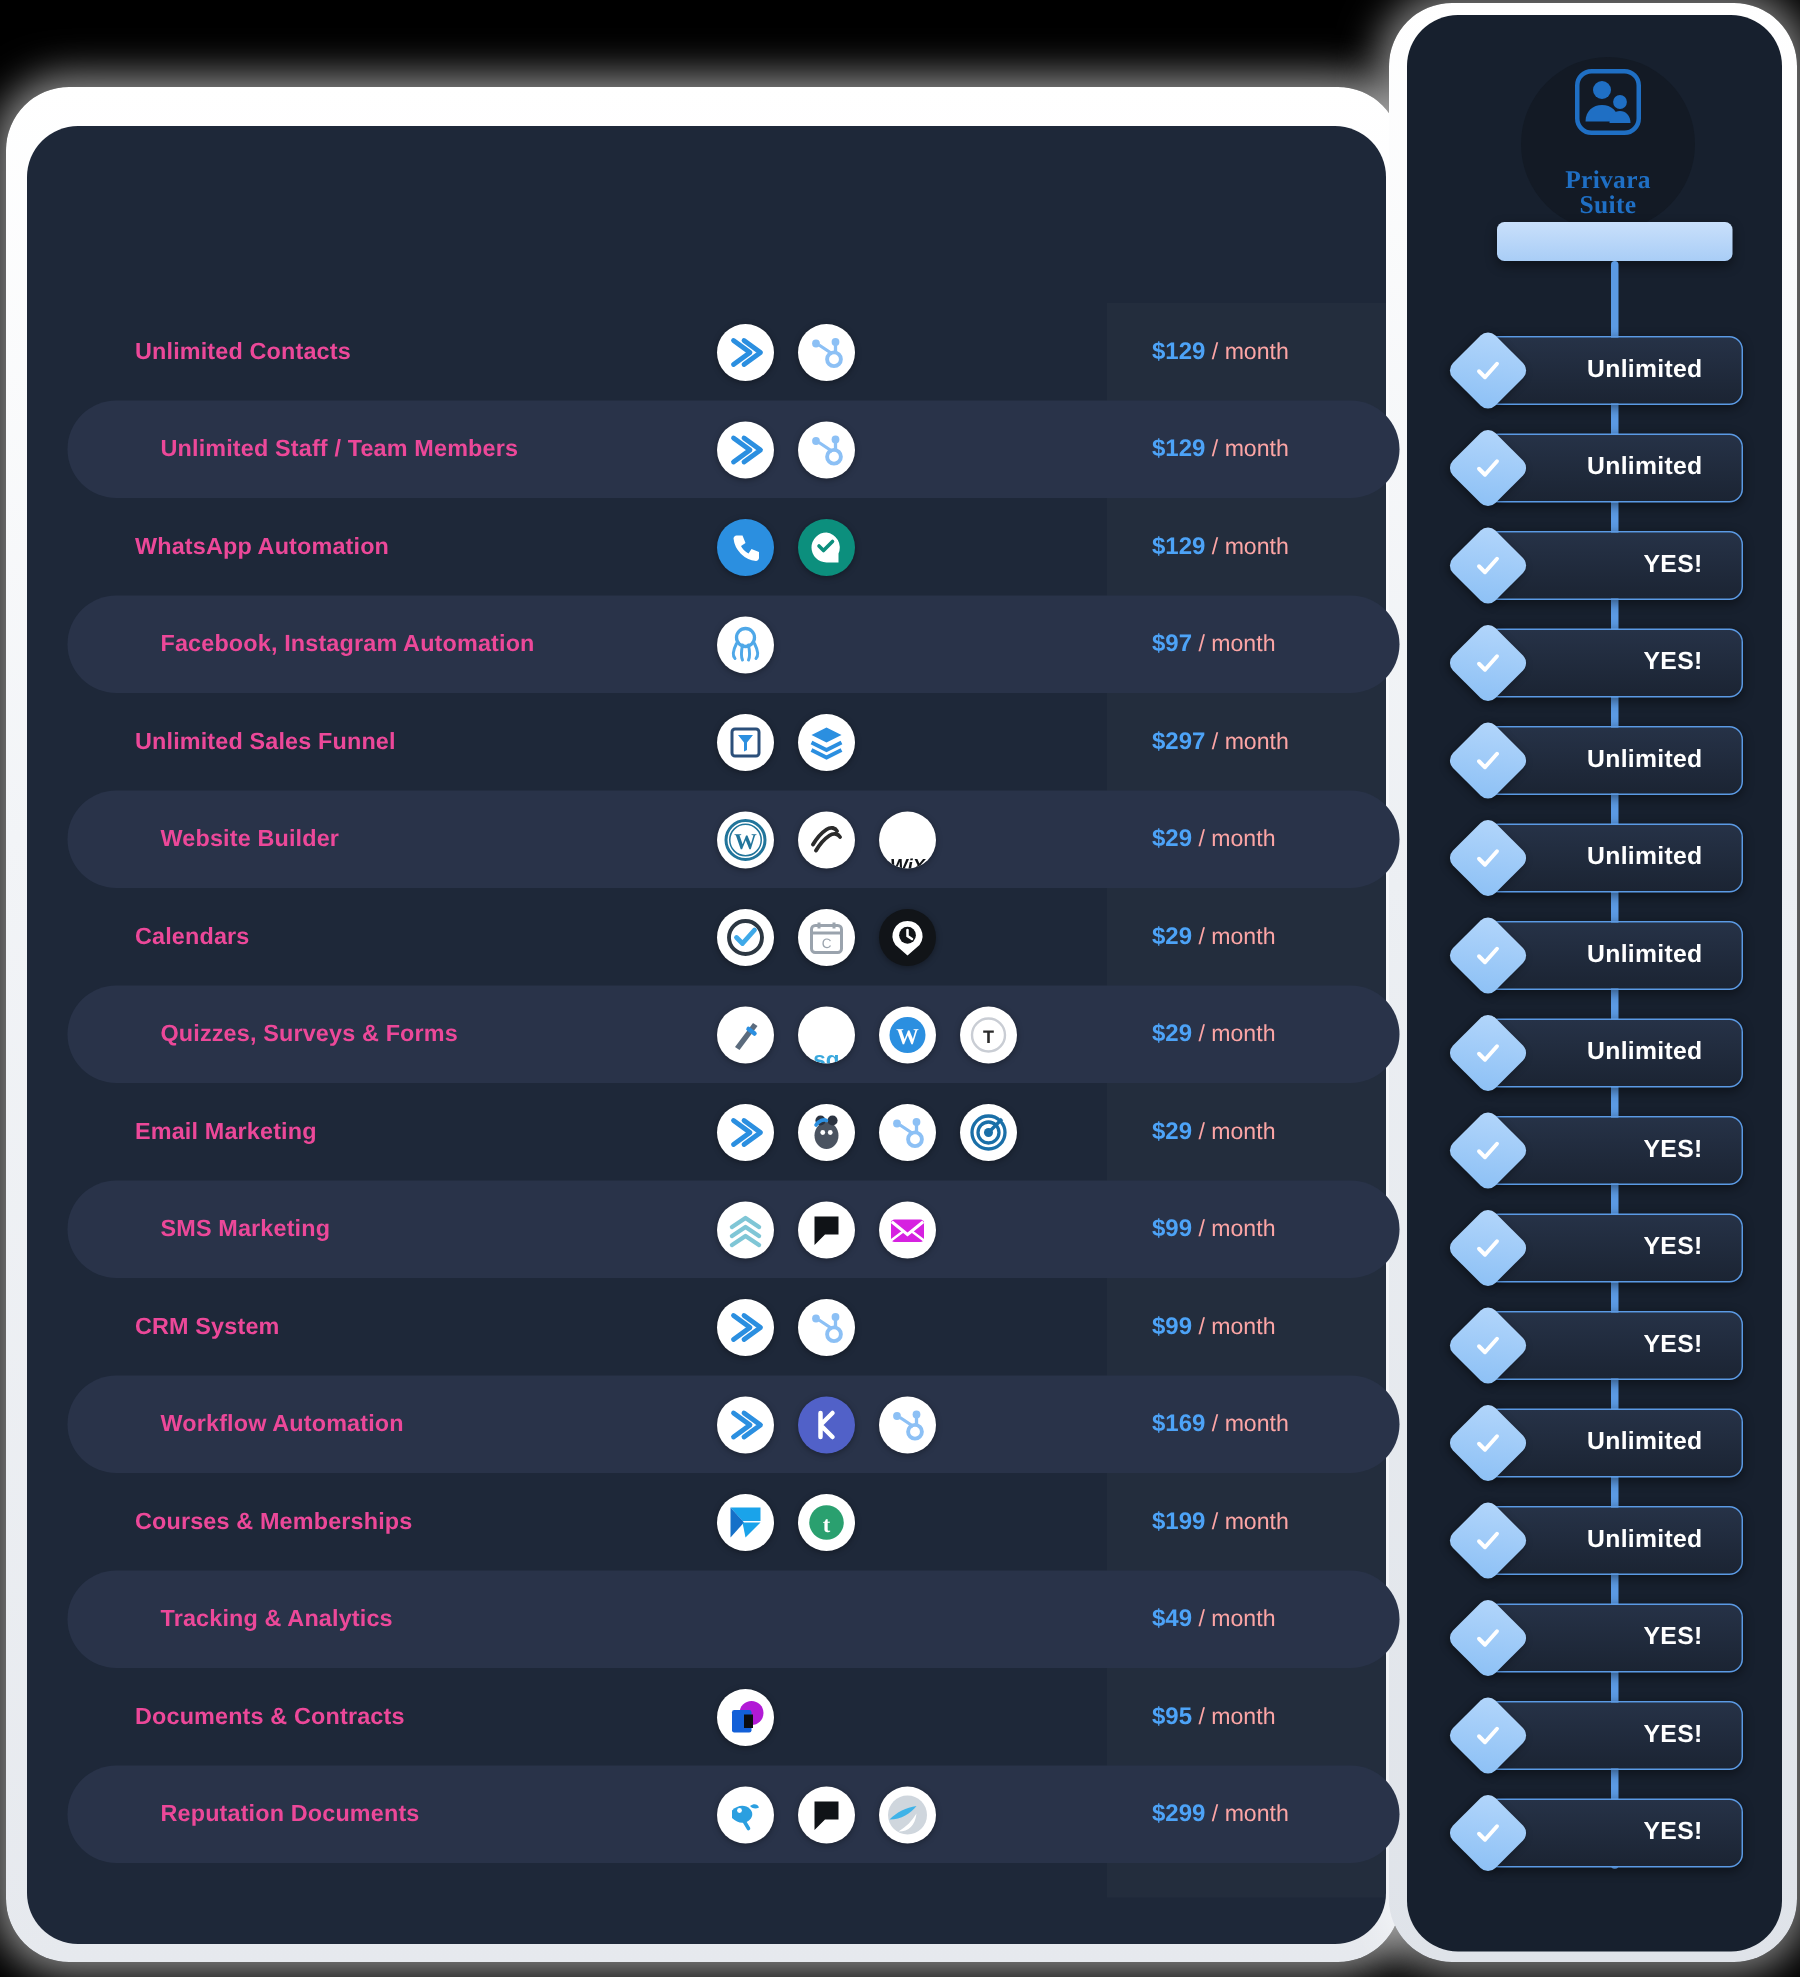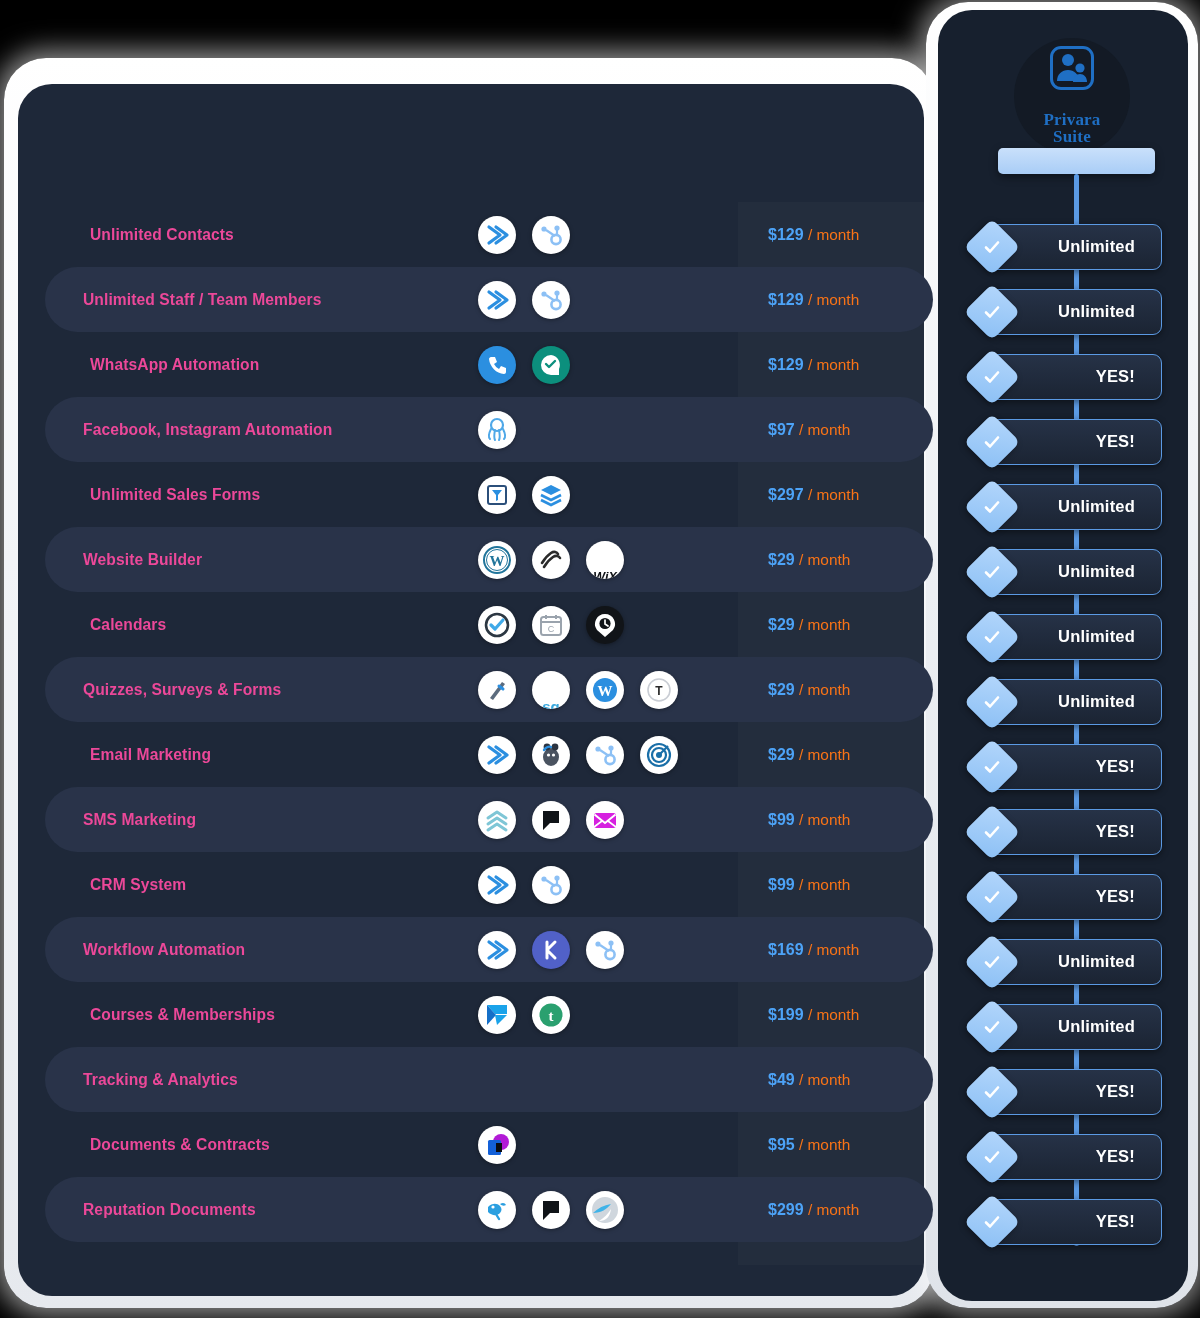--- a/index.html
+++ b/index.html
@@ -121,21 +121,21 @@
 
   .cell-feature {
     position: absolute;
     left: 72px;
     font-size: 15.6px;
     font-weight: bold;
     color: #ec4899;
     letter-spacing: 0.1px;
     white-space: nowrap;
   }
-  .row.alt .cell-feature { left: 38px; }
+  .row.alt .cell-feature { left: 62px; }
 
   .cell-tools {
     position: absolute;
     left: 460px;
     display: flex;
     align-items: center;
     gap: 16px;
   }
   .row.alt .cell-tools { left: 433px; }
 
@@ -145,21 +145,21 @@
     font-size: 15.4px;
     color: #e3e9f1;
     white-space: nowrap;
   }
   .row.alt .cell-price { left: 723px; }
   .cell-price .amt {
     color: #4da3f7;
     font-weight: bold;
     font-size: 16px;
   }
-  .cell-price .per { color: #f97316; }
+  .cell-price .per { color: #fca5a5; }
 
   
   .price-shade {
     position: absolute;
     left: 720px;
     top: 118px;
     width: 186px;
     height: 1063px;
     background: rgba(255,255,255,0.022);
     pointer-events: none;
@@ -385,21 +385,21 @@
             <div class="tool">
               <svg width="28" height="28" viewBox="0 0 28 28">
                 <circle cx="14" cy="9" r="6" fill="none" stroke="#4fa8e8" stroke-width="2.2"></circle>
                 <path d="M8 13c-2 4-3 8-1 10M20 13c2 4 3 8 1 10M12 14c-1 5-1 8 0 10M16 14c1 5 1 8 0 10" stroke="#4fa8e8" stroke-width="2" fill="none" stroke-linecap="round"></path>
               </svg>
             </div>
           </div>
           <div class="cell-price"><span class="amt">$97</span> <span class="per">/ month</span></div>
         </div>
         <div class="row">
-          <div class="cell-feature">Unlimited Sales Forms</div>
+          <div class="cell-feature">Unlimited Sales Funnel</div>
           <div class="cell-tools">
             <div class="tool">
               <svg width="24" height="24" viewBox="0 0 24 24">
                 <rect x="3" y="3" width="18" height="18" rx="2" fill="none" stroke="#2b4f7a" stroke-width="2"></rect>
                 <path d="M7 7h10l-4 5v5l-2 1v-6z" fill="#2b8fe0"></path>
               </svg>
             </div>
             <div class="tool">
               <svg width="26" height="26" viewBox="0 0 26 26">
                 <path d="M13 3l10 5-10 5L3 8z" fill="#2b8fe0"></path>

